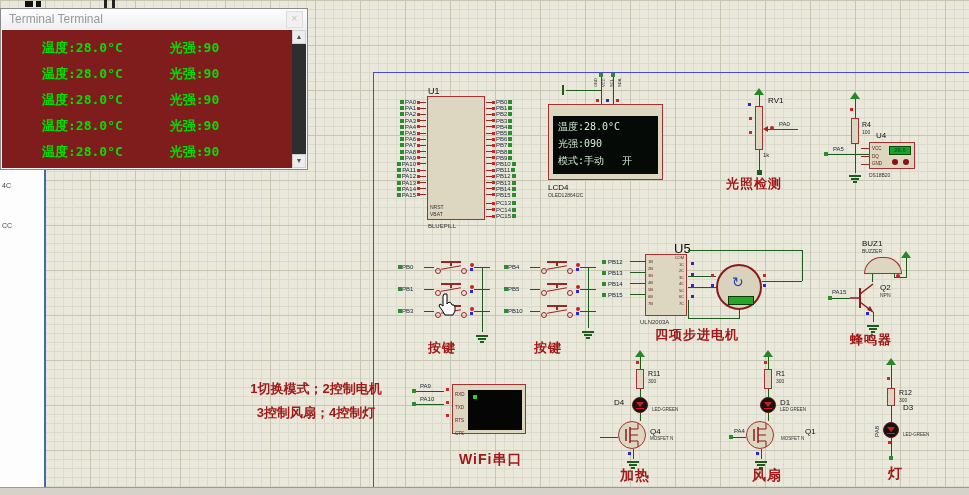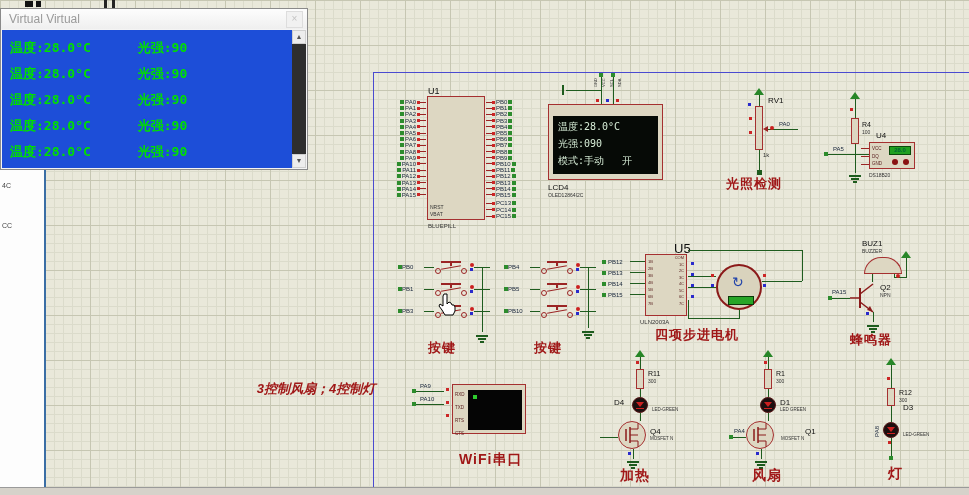--- a/index.html
+++ b/index.html
@@ -27,21 +27,21 @@
   .rdot{width:4px;height:4px;background:#cc2020;border-radius:50%;display:inline-block;flex:none;}
   .gnd{position:absolute;width:12px;}
   .gnd i{display:block;height:2px;background:#1e5c1e;margin:1px auto 0;}
   .gnd i:nth-child(1){width:12px;}.gnd i:nth-child(2){width:8px;}.gnd i:nth-child(3){width:4px;}
   .pwr{position:absolute;width:0;height:0;border-left:5px solid transparent;border-right:5px solid transparent;border-bottom:7px solid #278627;}
   
   #vt{position:absolute;left:0;top:8px;width:308px;height:162px;border:1px solid #8a8a8a;background:#f4f4f4;box-sizing:border-box;z-index:10;}
   #vt .title{height:20px;display:flex;align-items:center;padding:0 4px 0 8px;color:#9a9a9a;font-size:12px;background:linear-gradient(#fdfdfd,#efefef);}
   #vt .title .t{flex:1;}
   #vt .close{width:15px;height:15px;background:#f1f1f1;border:1px solid #ddd;color:#c3c3c3;font-size:10px;line-height:13px;text-align:center;}
-  #vt .screen{position:absolute;left:1px;top:21px;right:15px;bottom:1px;background:#1d4ed8;overflow:hidden;}
+  #vt .screen{position:absolute;left:1px;top:21px;right:15px;bottom:1px;background:#7f1d1d;overflow:hidden;padding-left:32px;}
   #vt .screen .ln{font-family:"DejaVu Sans Mono",monospace;font-weight:bold;font-size:13px;color:#00e000;white-space:pre;height:26px;line-height:26px;padding-left:8px;}
   #vt .screen{padding-top:5px;box-sizing:border-box;}
   #vt .sb{position:absolute;top:21px;right:1px;bottom:1px;width:14px;background:#2e2e2e;}
   #vt .sb .btn{position:absolute;left:0;width:14px;height:14px;background:#ededed;border:1px solid #cfcfcf;box-sizing:border-box;color:#555;font-size:7px;line-height:12px;text-align:center;}
   #vt .sb .up{top:0;} #vt .sb .dn{bottom:0;}
   
   .lcdscr{position:absolute;background:#060a06;}
   .lcdscr .ln{font-family:"DejaVu Sans Mono",monospace;font-size:10px;line-height:17px;color:#d6ecd6;white-space:pre;padding-left:5px;}
   
   .pincol{position:absolute;display:flex;flex-direction:column;}
@@ -89,21 +89,21 @@
         <div style="font-size:7px;color:#444;padding:12px 0 0 2px;height:40px;box-sizing:border-box;">4C</div>
         <div style="font-size:7px;color:#444;padding:12px 0 0 2px;height:40px;box-sizing:border-box;">CC</div>
       </div>
   </div>
   <div class="abs" style="left:44px;top:170px;width:2px;height:317px;background:#3b6ea5;"></div>
 
   <div class="abs" style="left:0;top:487px;width:969px;height:8px;background:#d6d2ca;border-top:1px solid #9a9a9a;box-sizing:border-box;"></div>
 
   <div id="vt">
     <div class="title">
-      <span class="t">Virtual Virtual</span>
+      <span class="t">Terminal Terminal</span>
       <span class="close">×</span>
     </div>
     <div class="screen">
       <div>
           <div class="ln">温度:28.0°C      光强:90</div>
           <div class="ln">温度:28.0°C      光强:90</div>
           <div class="ln">温度:28.0°C      光强:90</div>
           <div class="ln">温度:28.0°C      光强:90</div>
           <div class="ln">温度:28.0°C      光强:90</div>
         </div>
@@ -637,21 +637,22 @@
   <div class="wire" style="left:873px;top:312px;width:1px;height:10px;"></div>
   <span class="sqb" style="position:absolute;left:866px;top:312px;"></span>
   <span class="gnd" style="left:867px;top:324px;">
       <i></i>
       <i></i>
       <i></i>
     </span>
   <div class="cn" style="left:850px;top:333px;">蜂鸣器</div>
 
   <div class="abs" style="left:248px;top:377px;width:136px;text-align:center;">
-      <div style="font-size:13px;font-weight:bold;color:#a01818;line-height:24px;white-space:nowrap;font-style:italic;">3控制风扇；4控制灯</div>
+      <div style="font-size:13px;font-weight:bold;color:#a01818;line-height:24px;white-space:nowrap;">1切换模式；2控制电机</div>
+      <div style="font-size:13px;font-weight:bold;color:#a01818;line-height:24px;white-space:nowrap;">3控制风扇；4控制灯</div>
     </div>
 
   <span class="dotg abs" style="left:412px;top:389px;"></span>
   <span class="dotg abs" style="left:412px;top:402px;"></span>
   <div class="wire" style="left:416px;top:391px;width:28px;height:1px;"></div>
   <div class="wire" style="left:416px;top:404px;width:28px;height:1px;"></div>
   <div class="net" style="left:420px;top:383px;">PA9</div>
   <div class="net" style="left:420px;top:396px;">PA10</div>
   <span class="sqr" style="position:absolute;left:446px;top:388px;"></span>
   <span class="sqr" style="position:absolute;left:446px;top:401px;"></span>

